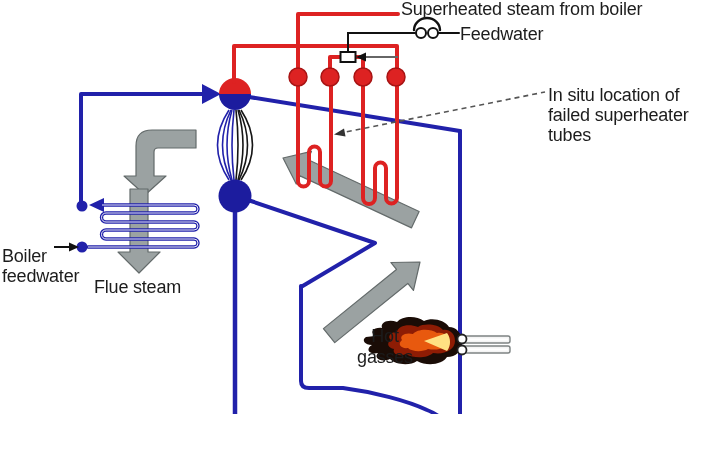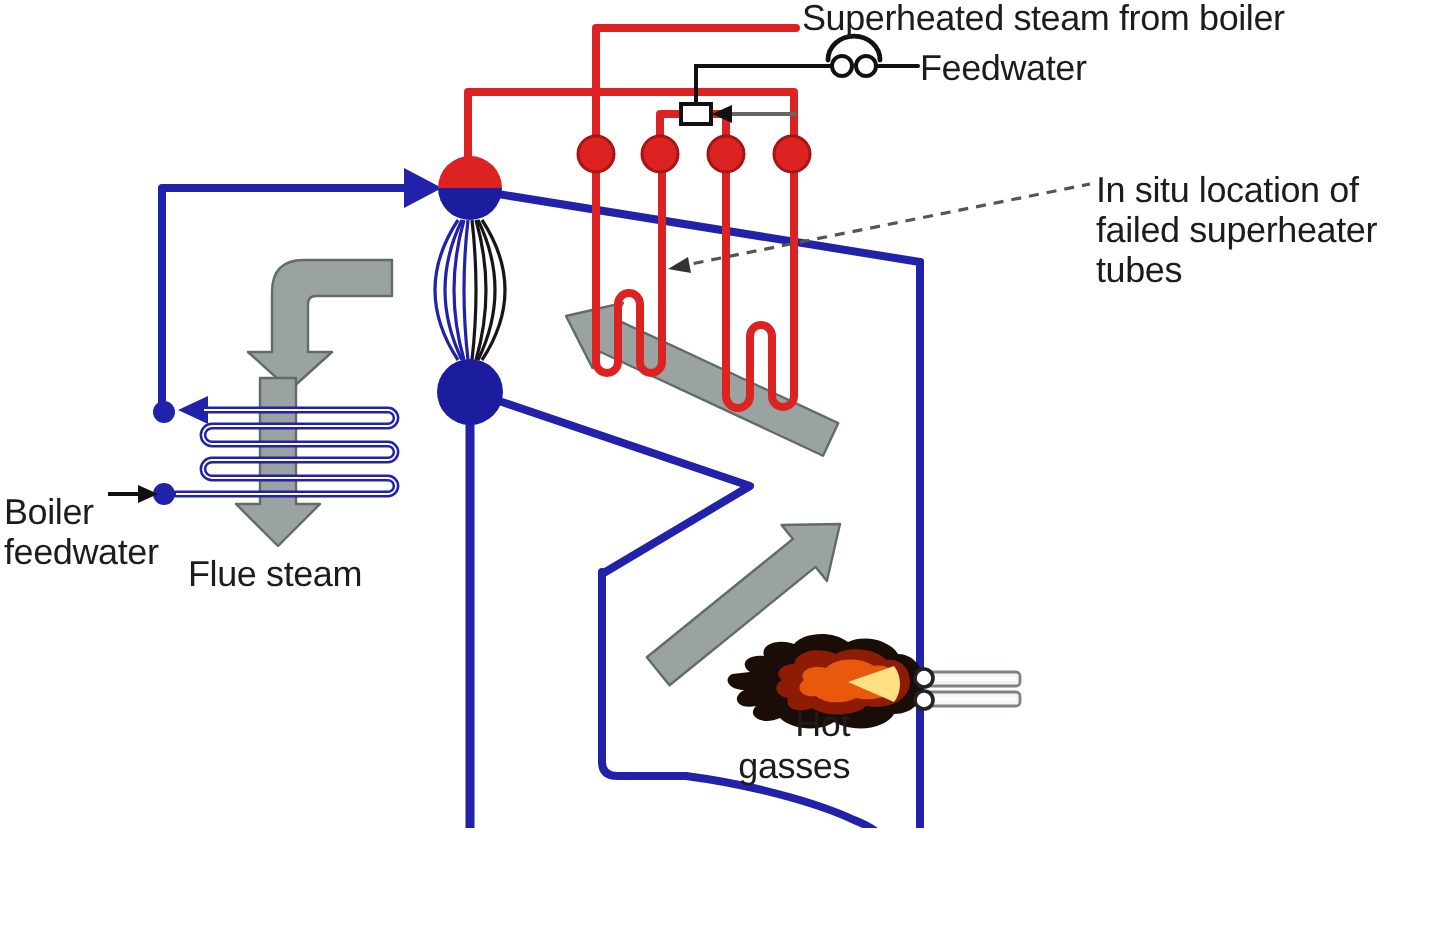--- a/index.html
+++ b/index.html
@@ -133,15 +133,15 @@
   </svg>
 
   <div class="lbl" style="left:401px;top:-1px;">Superheated steam from boiler</div>
   <div class="lbl" style="left:460px;top:24px;">Feedwater</div>
   <div class="lbl" style="left:548px;top:85px;">In situ location of
 failed superheater
 tubes</div>
   <div class="lbl" style="left:2px;top:232px;margin-top:14px;">Boiler
 feedwater</div>
   <div class="lbl" style="left:94px;top:277px;">Flue steam</div>
-  <div class="lbl" style="left:345px;top:352px;width:80px;text-align:right;line-height:21px;">Hot
+  <div class="lbl" style="left:345px;top:326px;width:80px;text-align:center;line-height:21px;">Hot
 gasses</div>
 </div>
 
 </body></html>

